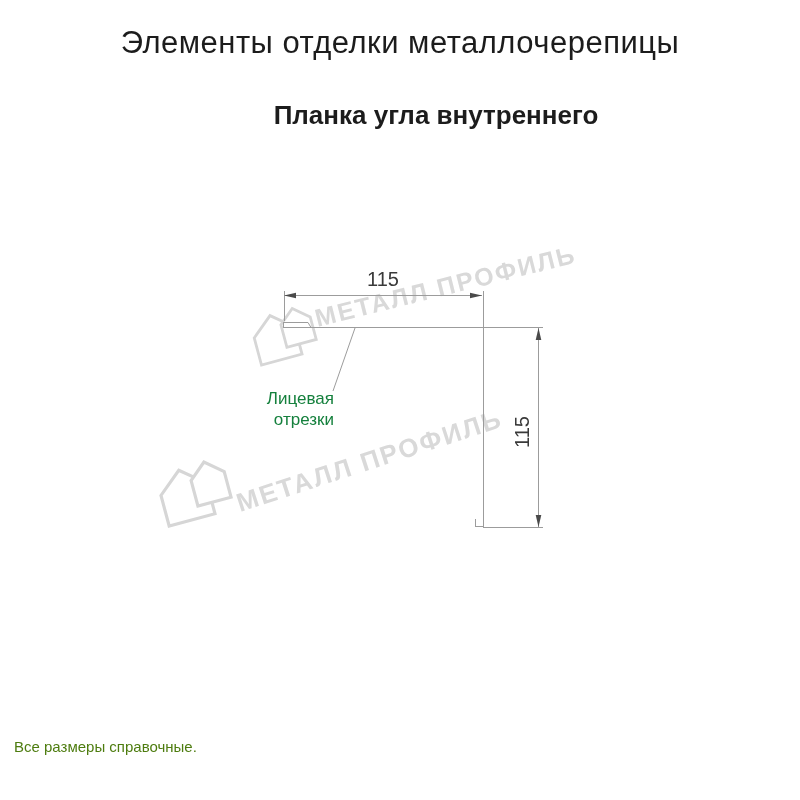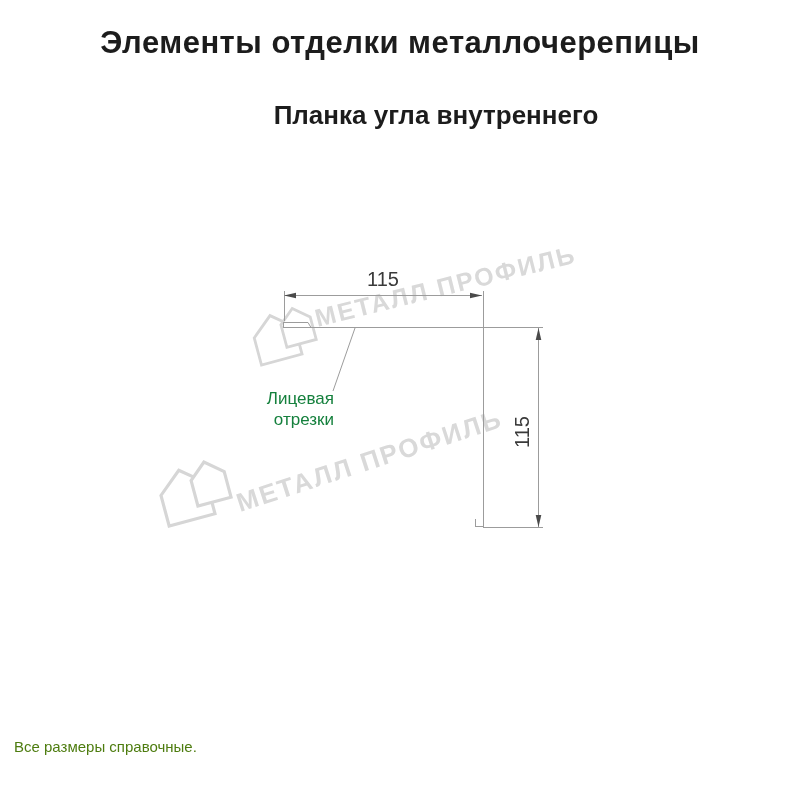--- a/index.html
+++ b/index.html
@@ -2,21 +2,21 @@
 <html><head>
 <meta charset="utf-8">
 <style>
   html,body{margin:0;padding:0;background:#ffffff;}
   .page{
     position:relative;width:800px;height:800px;background:#ffffff;
     font-family:"Liberation Sans", sans-serif;overflow:hidden;
   }
   .page-title{
     position:absolute;top:25px;left:0;width:800px;text-align:center;
-    font-size:31px;font-weight:bold;color:#1c1c1c;letter-spacing:0.5px;
+    font-size:31px;font-weight:normal;color:#1c1c1c;letter-spacing:0.5px;
   }
   .subtitle-block{
     position:absolute;top:98px;left:0;width:800px;text-align:center;
     font-size:26px;font-weight:bold;color:#1c1c1c;line-height:34px;margin-left:36px;
   }
   
   .wm-text{
     position:absolute;color:#d9d9d9;font-weight:bold;white-space:nowrap;
     letter-spacing:2px;z-index:1;
   }

